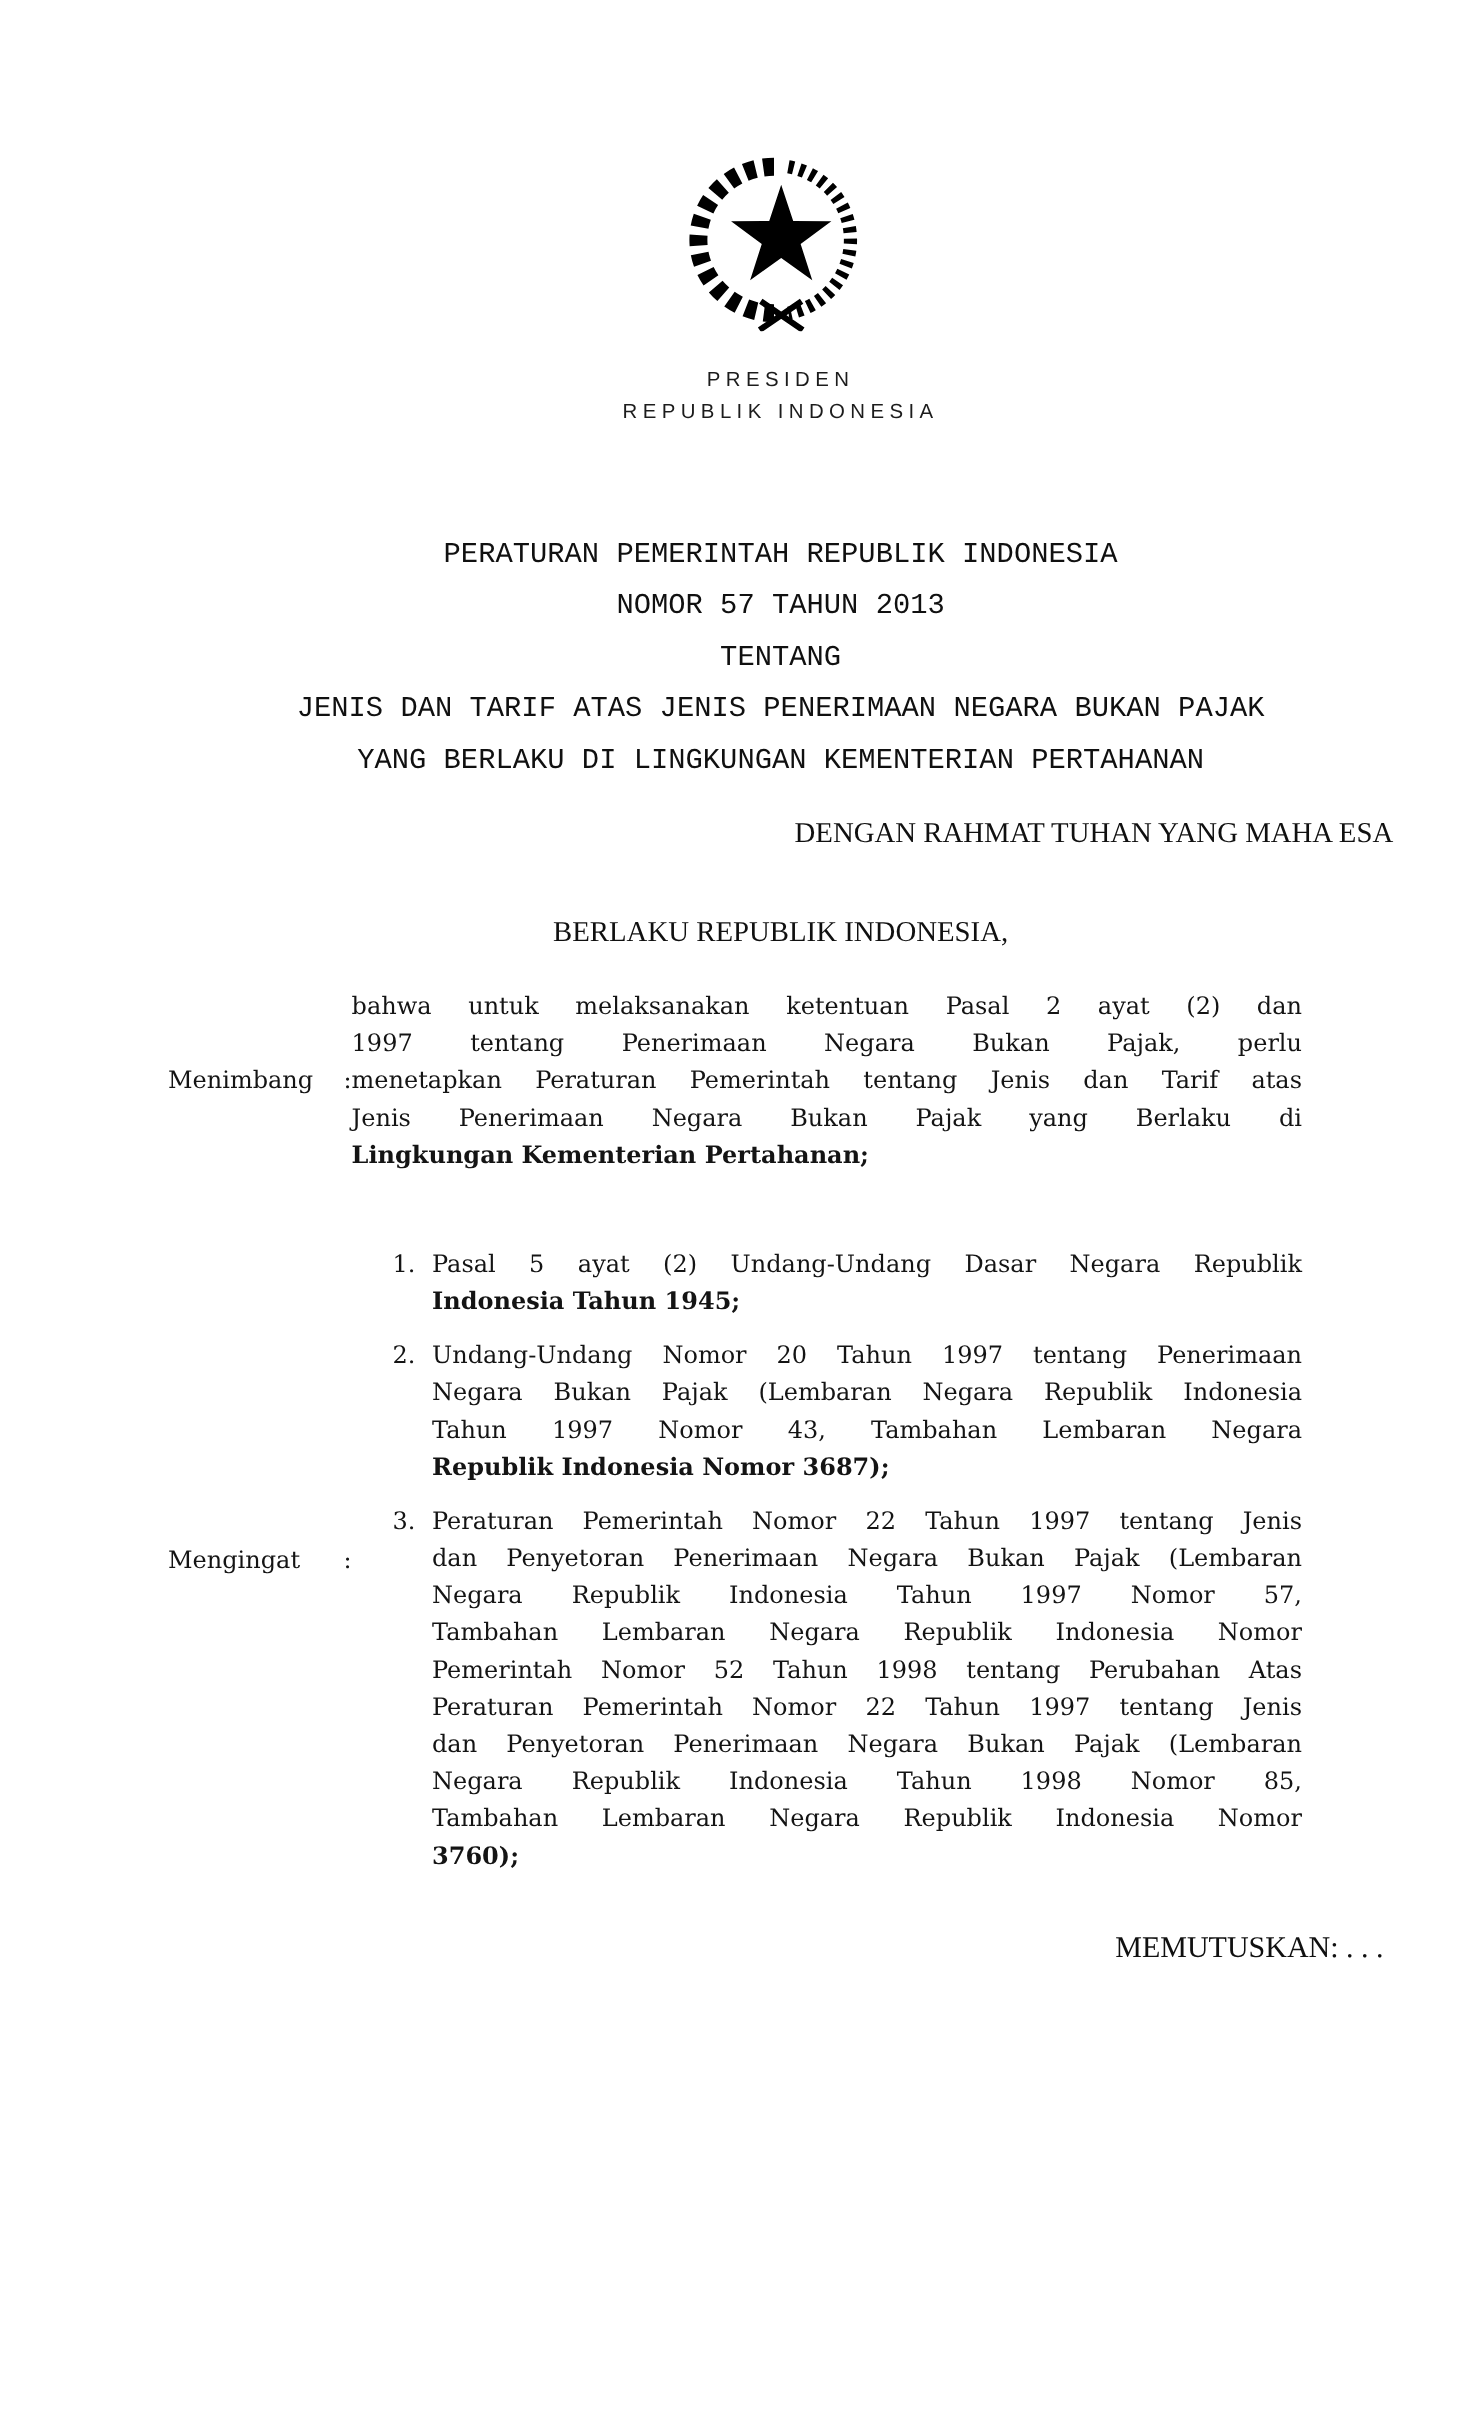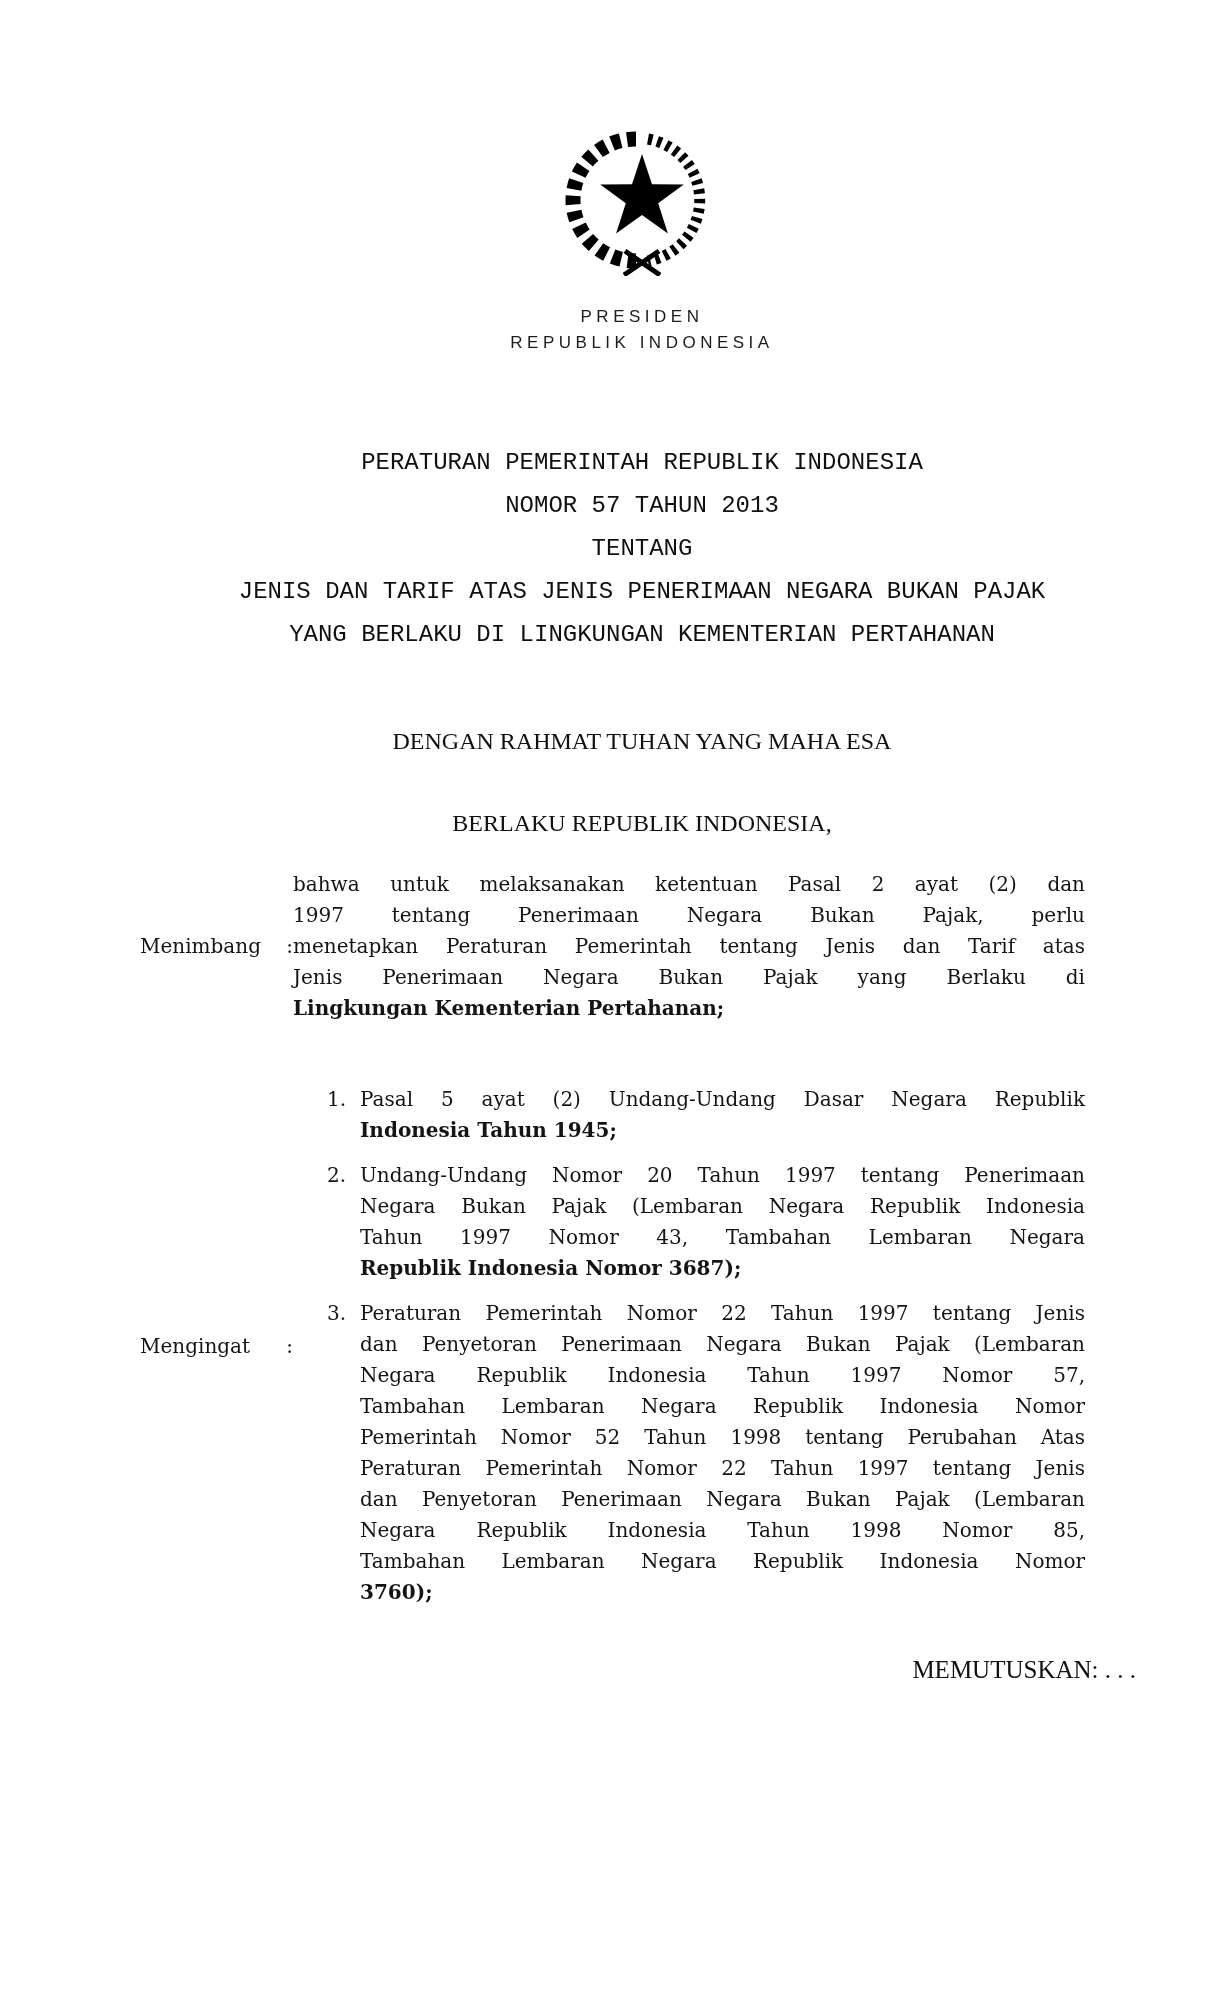--- a/index.html
+++ b/index.html
@@ -12,21 +12,21 @@
     overflow: hidden;
   }
   .page {
     position: relative;
     width: 1224px;
     height: 2016px;
     background: #ffffff;
   }
   .content {
     padding-left: 140px;
-    padding-right: 80px; 
+    padding-right: 63px; 
   }
 
   
   .emblem {
     display: block;
     margin: 126px auto 0 auto;
   }
   .gov-head {
     margin-top: 28px;
     text-align: center;
@@ -46,21 +46,21 @@
     line-height: 43px;
     color: #101010;
   }
   .center-line {
     text-align: center;
     font-family: "Liberation Serif", serif;
     font-size: 24px;
     line-height: 30px;
     color: #101010;
   }
-  .dengan { margin-top: 70px; }
+  .dengan { margin-top: 24px; text-align: right; }
   .presiden-ri { margin-top: 52px; }
 
   
   .clause-row {
     display: flex;
     align-items: center;
     font-size: 20px;
     line-height: 31px;
   }
   .menimbang-row { margin-top: 31px; }

